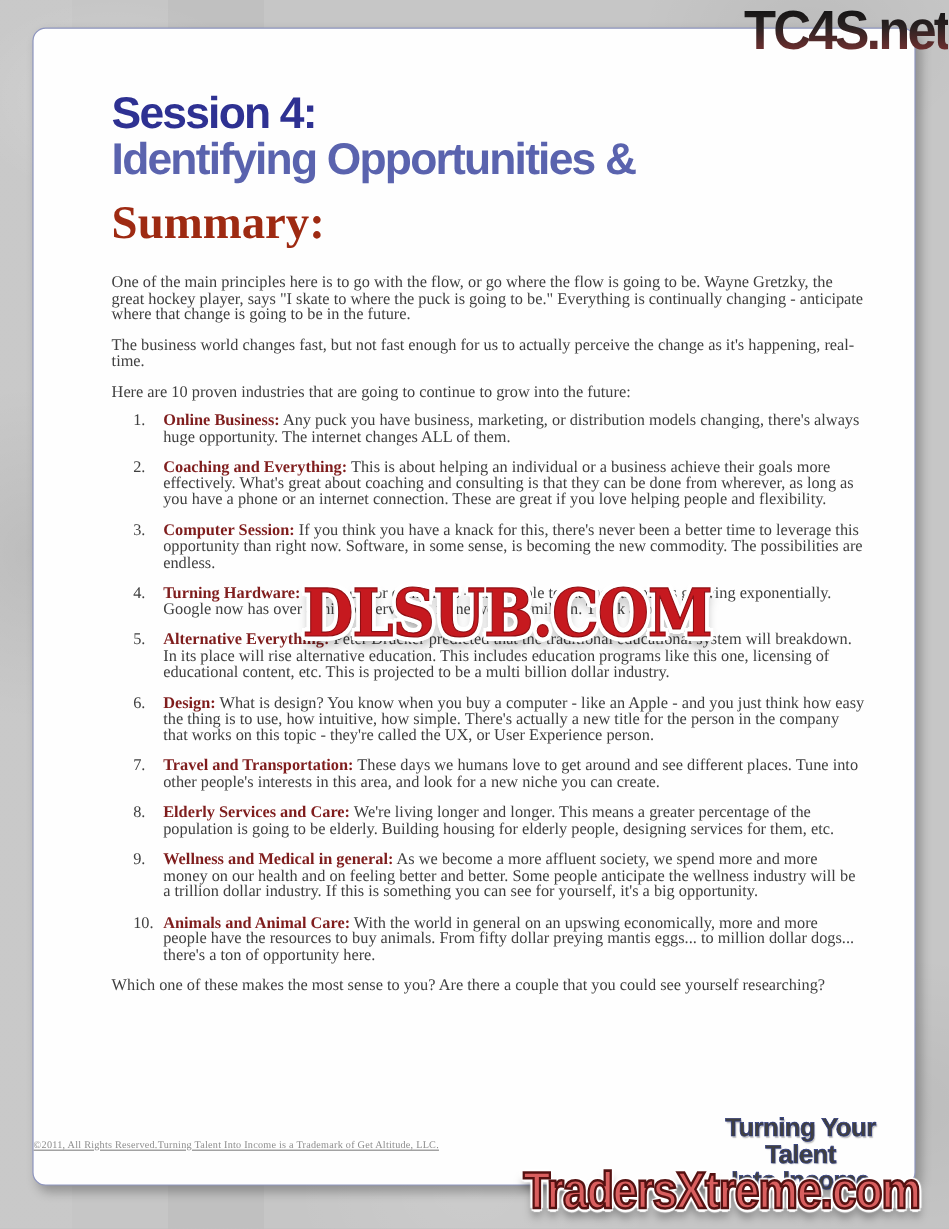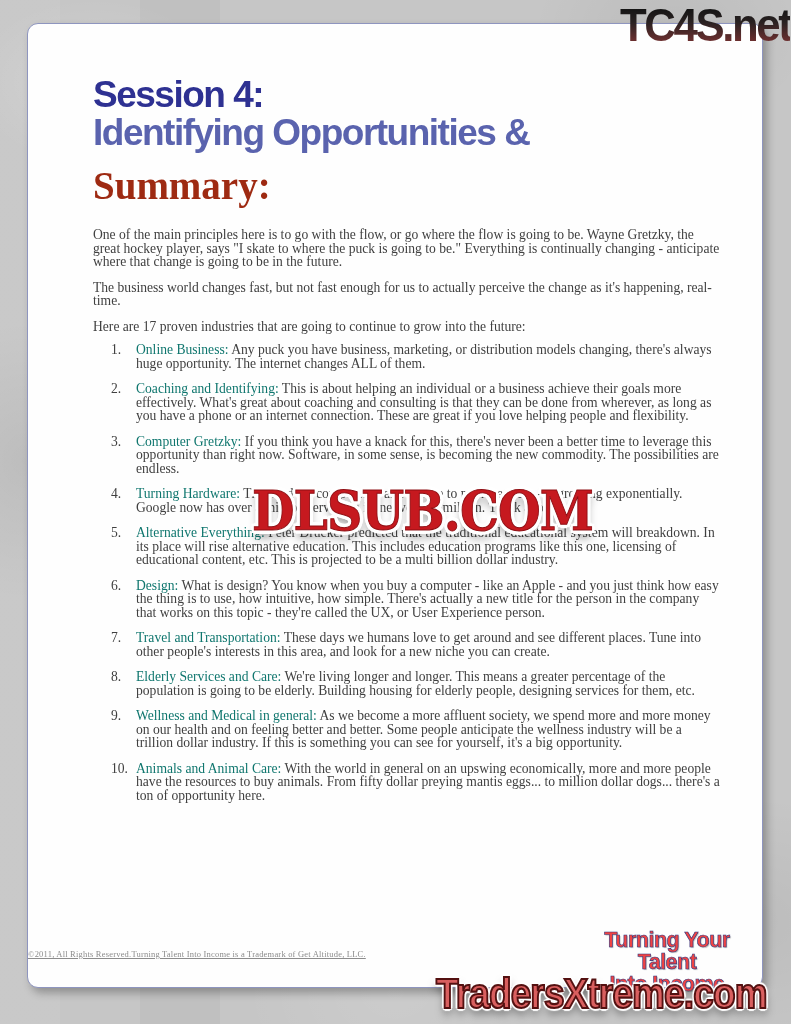--- a/index.html
+++ b/index.html
@@ -26,26 +26,26 @@
   .doc-title .t1{display:block;color:#2e3192;}
   .doc-title .t2{display:block;color:#5a63ae;}
   .summary-h{margin:17px 0 0;font-family:"Liberation Serif", serif;font-weight:bold;
     font-size:39px;line-height:36px;color:#9e2a12;}
   .body-text{font-size:13.6px;line-height:13.5px;color:#404040;}
   .body-text p{margin:12px 0 0;}
   .body-text p.first{margin-top:24px;}
   ol.industries{list-style:none;margin:10px 0 0;padding:0;}
   ol.industries li{position:relative;padding-left:43px;margin-bottom:12px;}
   ol.industries .num{position:absolute;left:18px;top:0;}
-  .lbl{font-weight:normal;color:#0f766e;}
+  .lbl{font-weight:bold;color:#7f1d1d;}
   .copyright{position:absolute;left:0;right:0;bottom:28px;text-align:left;
     font-size:8.5px;color:#8c8c8c;letter-spacing:.2px;text-decoration:underline;}
   .logo{position:absolute;right:3px;bottom:-8px;width:184px;text-align:center;
     font-family:"Liberation Sans", sans-serif;font-weight:bold;font-size:21.5px;line-height:22px;
-    letter-spacing:-.5px;color:#ef4444;-webkit-text-stroke:.6px #2a3780;
+    letter-spacing:-.5px;color:#404040;-webkit-text-stroke:.6px #2a3780;
     text-shadow:1px 1px 1px rgba(0,0,0,.25);}
   .wm{position:absolute;font-weight:bold;white-space:nowrap;pointer-events:none;}
   .wm-tc4s{
     right:1px;top:1px;z-index:6;
     font-family:"Liberation Sans", sans-serif;font-size:46px;line-height:48px;letter-spacing:-2.5px;
     transform:scaleX(.95);transform-origin:right top;
     background:linear-gradient(180deg,#141414 15%,#2a2222 45%,#6e2f2f 85%,#7d3a3a);
     -webkit-background-clip:text;background-clip:text;color:transparent;
   }
   .wm-dlsub{
@@ -79,36 +79,36 @@
     <h1 class="doc-title">
       <span class="t1">Session 4:</span>
       <span class="t2">Identifying Opportunities &amp;</span>
     </h1>
 
     <h2 class="summary-h">Summary:</h2>
 
     <div class="body-text">
       <p class="first">One of the main principles here is to go with the flow, or go where the flow is going to be. Wayne Gretzky, the great hockey player, says "I skate to where the puck is going to be." Everything is continually changing - anticipate where that change is going to be in the future.</p>
       <p>The business world changes fast, but not fast enough for us to actually perceive the change as it's happening, real-time.</p>
-      <p>Here are 17 proven industries that are going to continue to grow into the future:</p>
+      <p>Here are 10 proven industries that are going to continue to grow into the future:</p>
 
       <ol class="industries">
         <li>
           <span class="num">1.</span>
           <span class="lbl">Online Business:</span>
           <span>Any puck you have business, marketing, or distribution models changing, there's always huge opportunity. The internet changes ALL of them.</span>
         </li>
         <li>
           <span class="num">2.</span>
-          <span class="lbl">Coaching and Identifying:</span>
+          <span class="lbl">Coaching and Everything:</span>
           <span>This is about helping an individual or a business achieve their goals more effectively. What's great about coaching and consulting is that they can be done from wherever, as long as you have a phone or an internet connection. These are great if you love helping people and flexibility.</span>
         </li>
         <li>
           <span class="num">3.</span>
-          <span class="lbl">Computer Gretzky:</span>
+          <span class="lbl">Computer Session:</span>
           <span>If you think you have a knack for this, there's never been a better time to leverage this opportunity than right now. Software, in some sense, is becoming the new commodity. The possibilities are endless.</span>
         </li>
         <li>
           <span class="num">4.</span>
           <span class="lbl">Turning Hardware:</span>
           <span>The need for computers - and people to manage them - is growing exponentially. Google now has over a million servers in its network. A million. Think about it.</span>
         </li>
         <li>
           <span class="num">5.</span>
           <span class="lbl">Alternative Everything:</span>
@@ -134,20 +134,21 @@
           <span class="lbl">Wellness and Medical in general:</span>
           <span>As we become a more affluent society, we spend more and more money on our health and on feeling better and better. Some people anticipate the wellness industry will be a trillion dollar industry. If this is something you can see for yourself, it's a big opportunity.</span>
         </li>
         <li>
           <span class="num">10.</span>
           <span class="lbl">Animals and Animal Care:</span>
           <span>With the world in general on an upswing economically, more and more people have the resources to buy animals. From fifty dollar preying mantis eggs... to million dollar dogs... there's a ton of opportunity here.</span>
         </li>
       </ol>
 
+      <p>Which one of these makes the most sense to you? Are there a couple that you could see yourself researching?</p>
     </div>
 
     <div class="copyright">©2011, All Rights Reserved.Turning Talent Into Income is a Trademark of Get Altitude, LLC.</div>
 
     <div class="logo">
       <span style="display:block;">Turning Your Talent</span>
       <span style="display:block;">Into Income</span>
     </div>
 
   </div>

